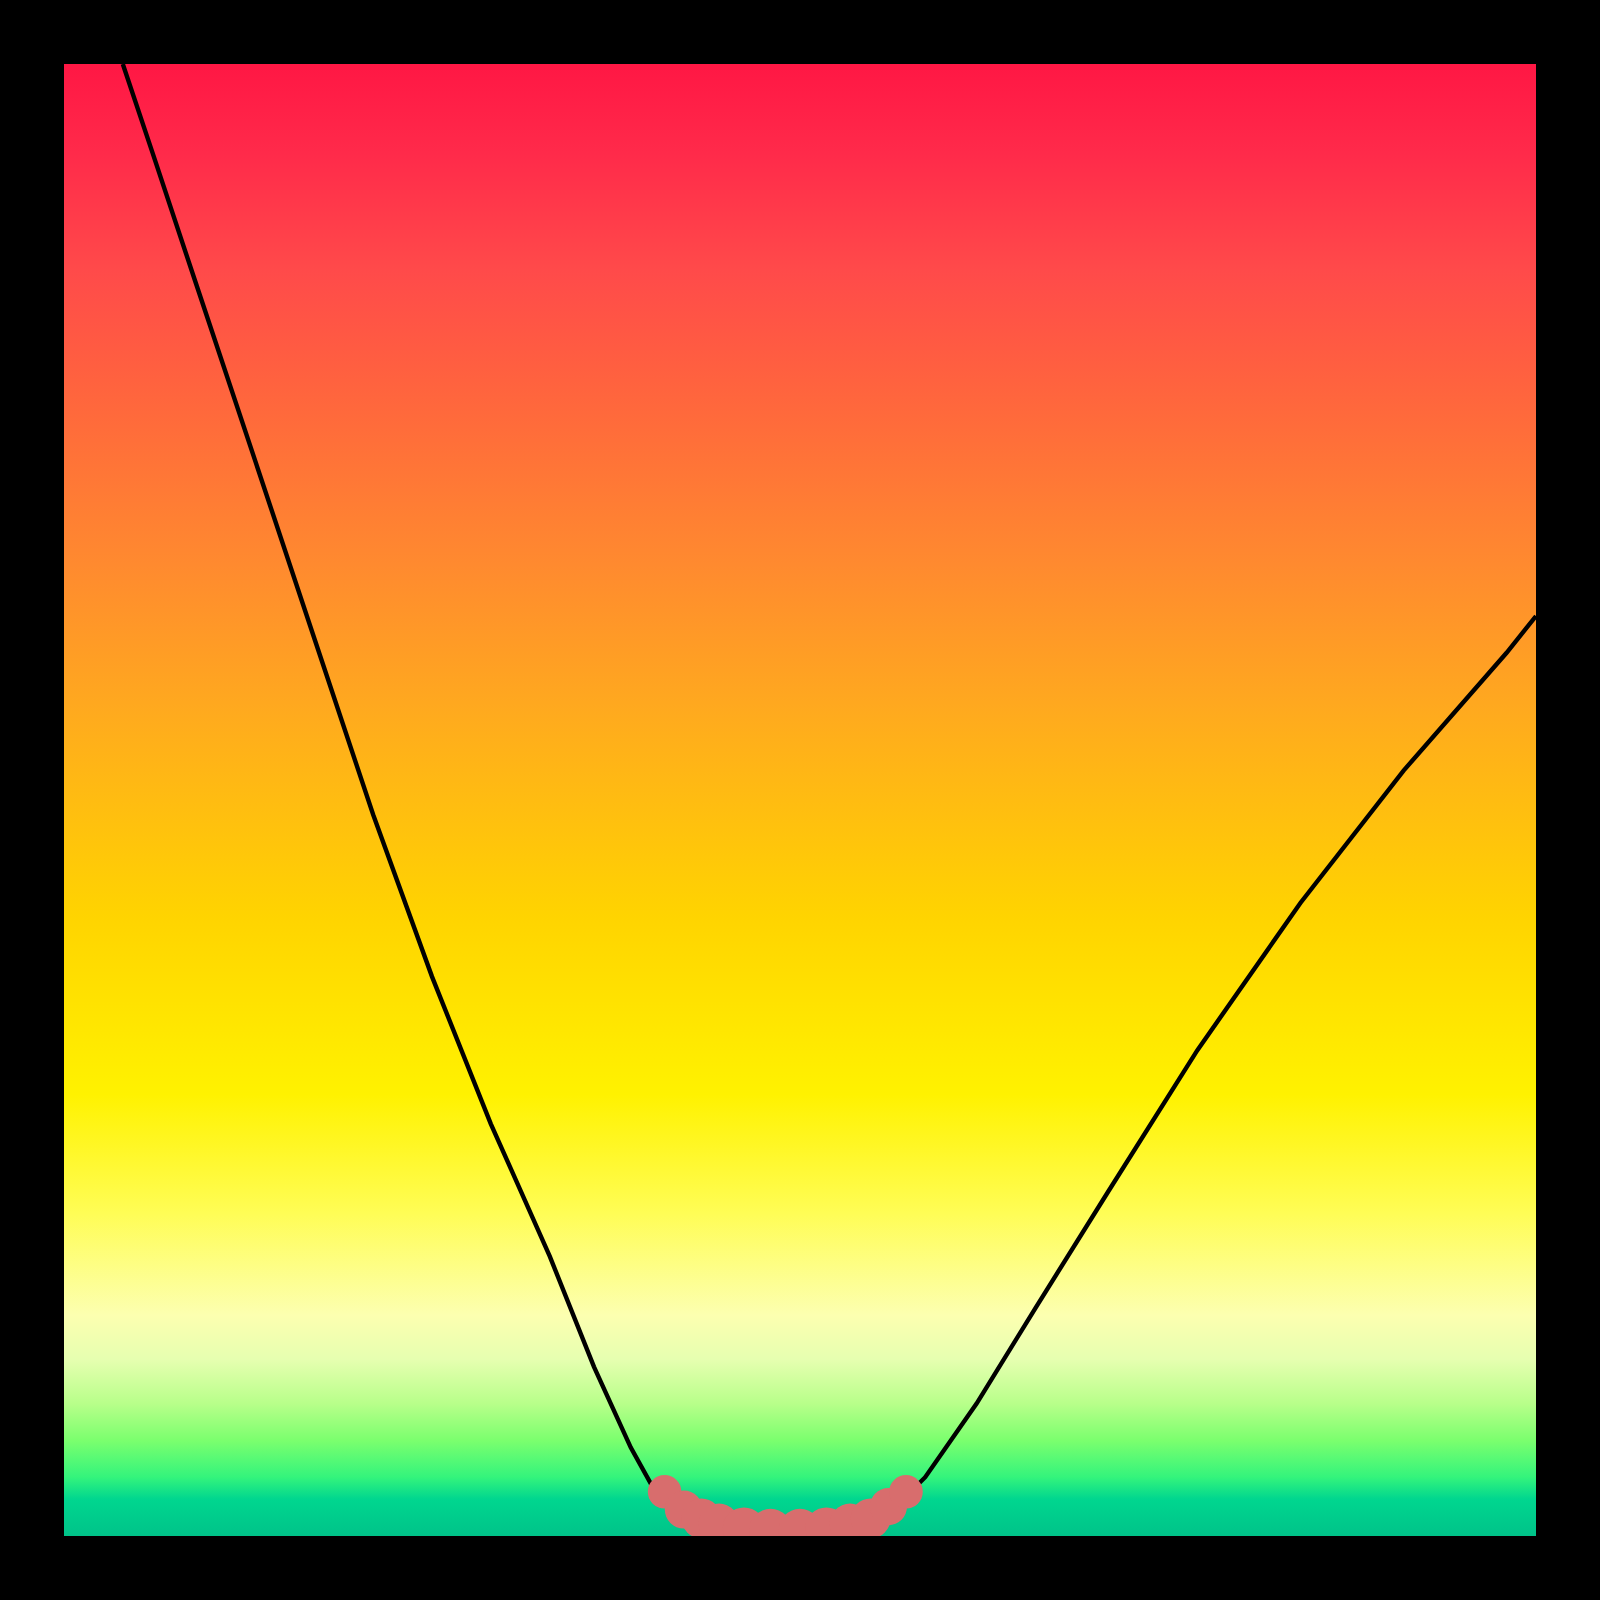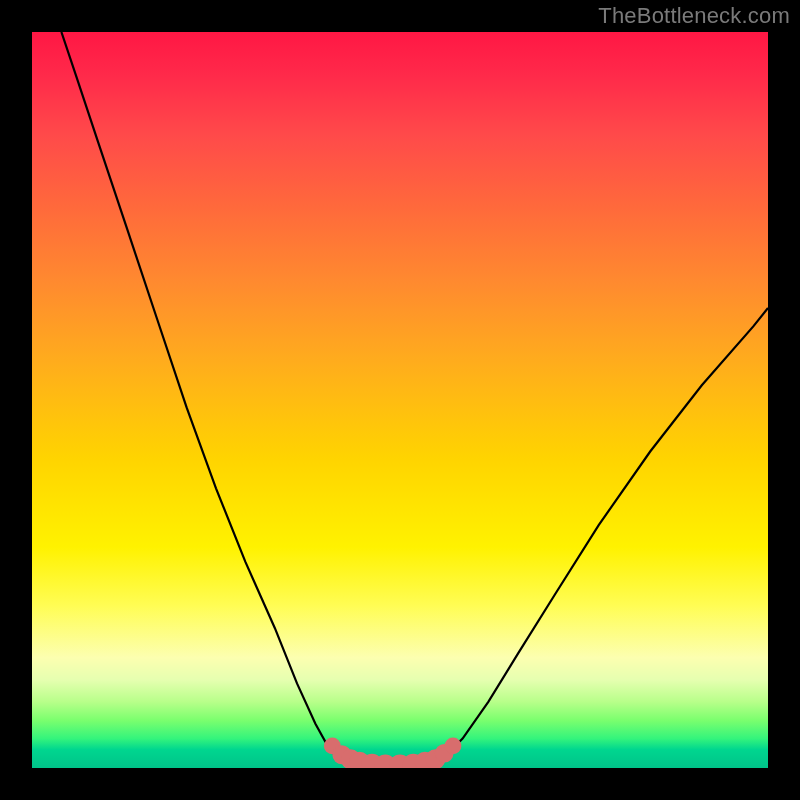--- a/index.html
+++ b/index.html
@@ -58,21 +58,20 @@
     font-size: 22px;
     font-weight: 500;
     letter-spacing: 0.2px;
     user-select: none;
   }
 </style>
 </head>
 <body>
 
 <div class="frame">
-  <div class="watermark">TheBottleneck.com</div>
 
   <div class="plot">
     <svg class="curves" viewBox="0 0 736 736" preserveAspectRatio="none">
       <g>
         <path id="left-lobe-path" fill="none" stroke="#000" stroke-width="2.2" d="M29.4 0.0 L44.2 44.2 L66.2 110.4 L95.7 198.7 L125.1 287.0 L154.6 375.4 L184.0 456.3 L213.4 529.9 L242.9 596.2 L265.0 651.4 L283.4 691.8 L298.1 718.3 L309.1 728.6"></path>
         <path id="floor-path" fill="none" stroke="#000" stroke-width="2.2" d="M312.8 728.6 L323.8 731.6 L338.6 733.8 L353.3 734.5 L368.0 734.5 L382.7 733.8 L397.4 731.6 L408.5 728.6"></path>
         <path id="right-lobe-path" fill="none" stroke="#000" stroke-width="2.2" d="M412.2 725.0 L430.6 706.6 L456.3 669.8 L485.8 621.9 L522.6 563.0 L566.7 493.1 L618.2 419.5 L669.8 353.3 L721.3 294.4 L736.0 276.0"></path>
       </g>
       <g id="markers-group">
           <circle cx="300.3" cy="713.9" r="8.4" fill="#d86d6d"></circle>

